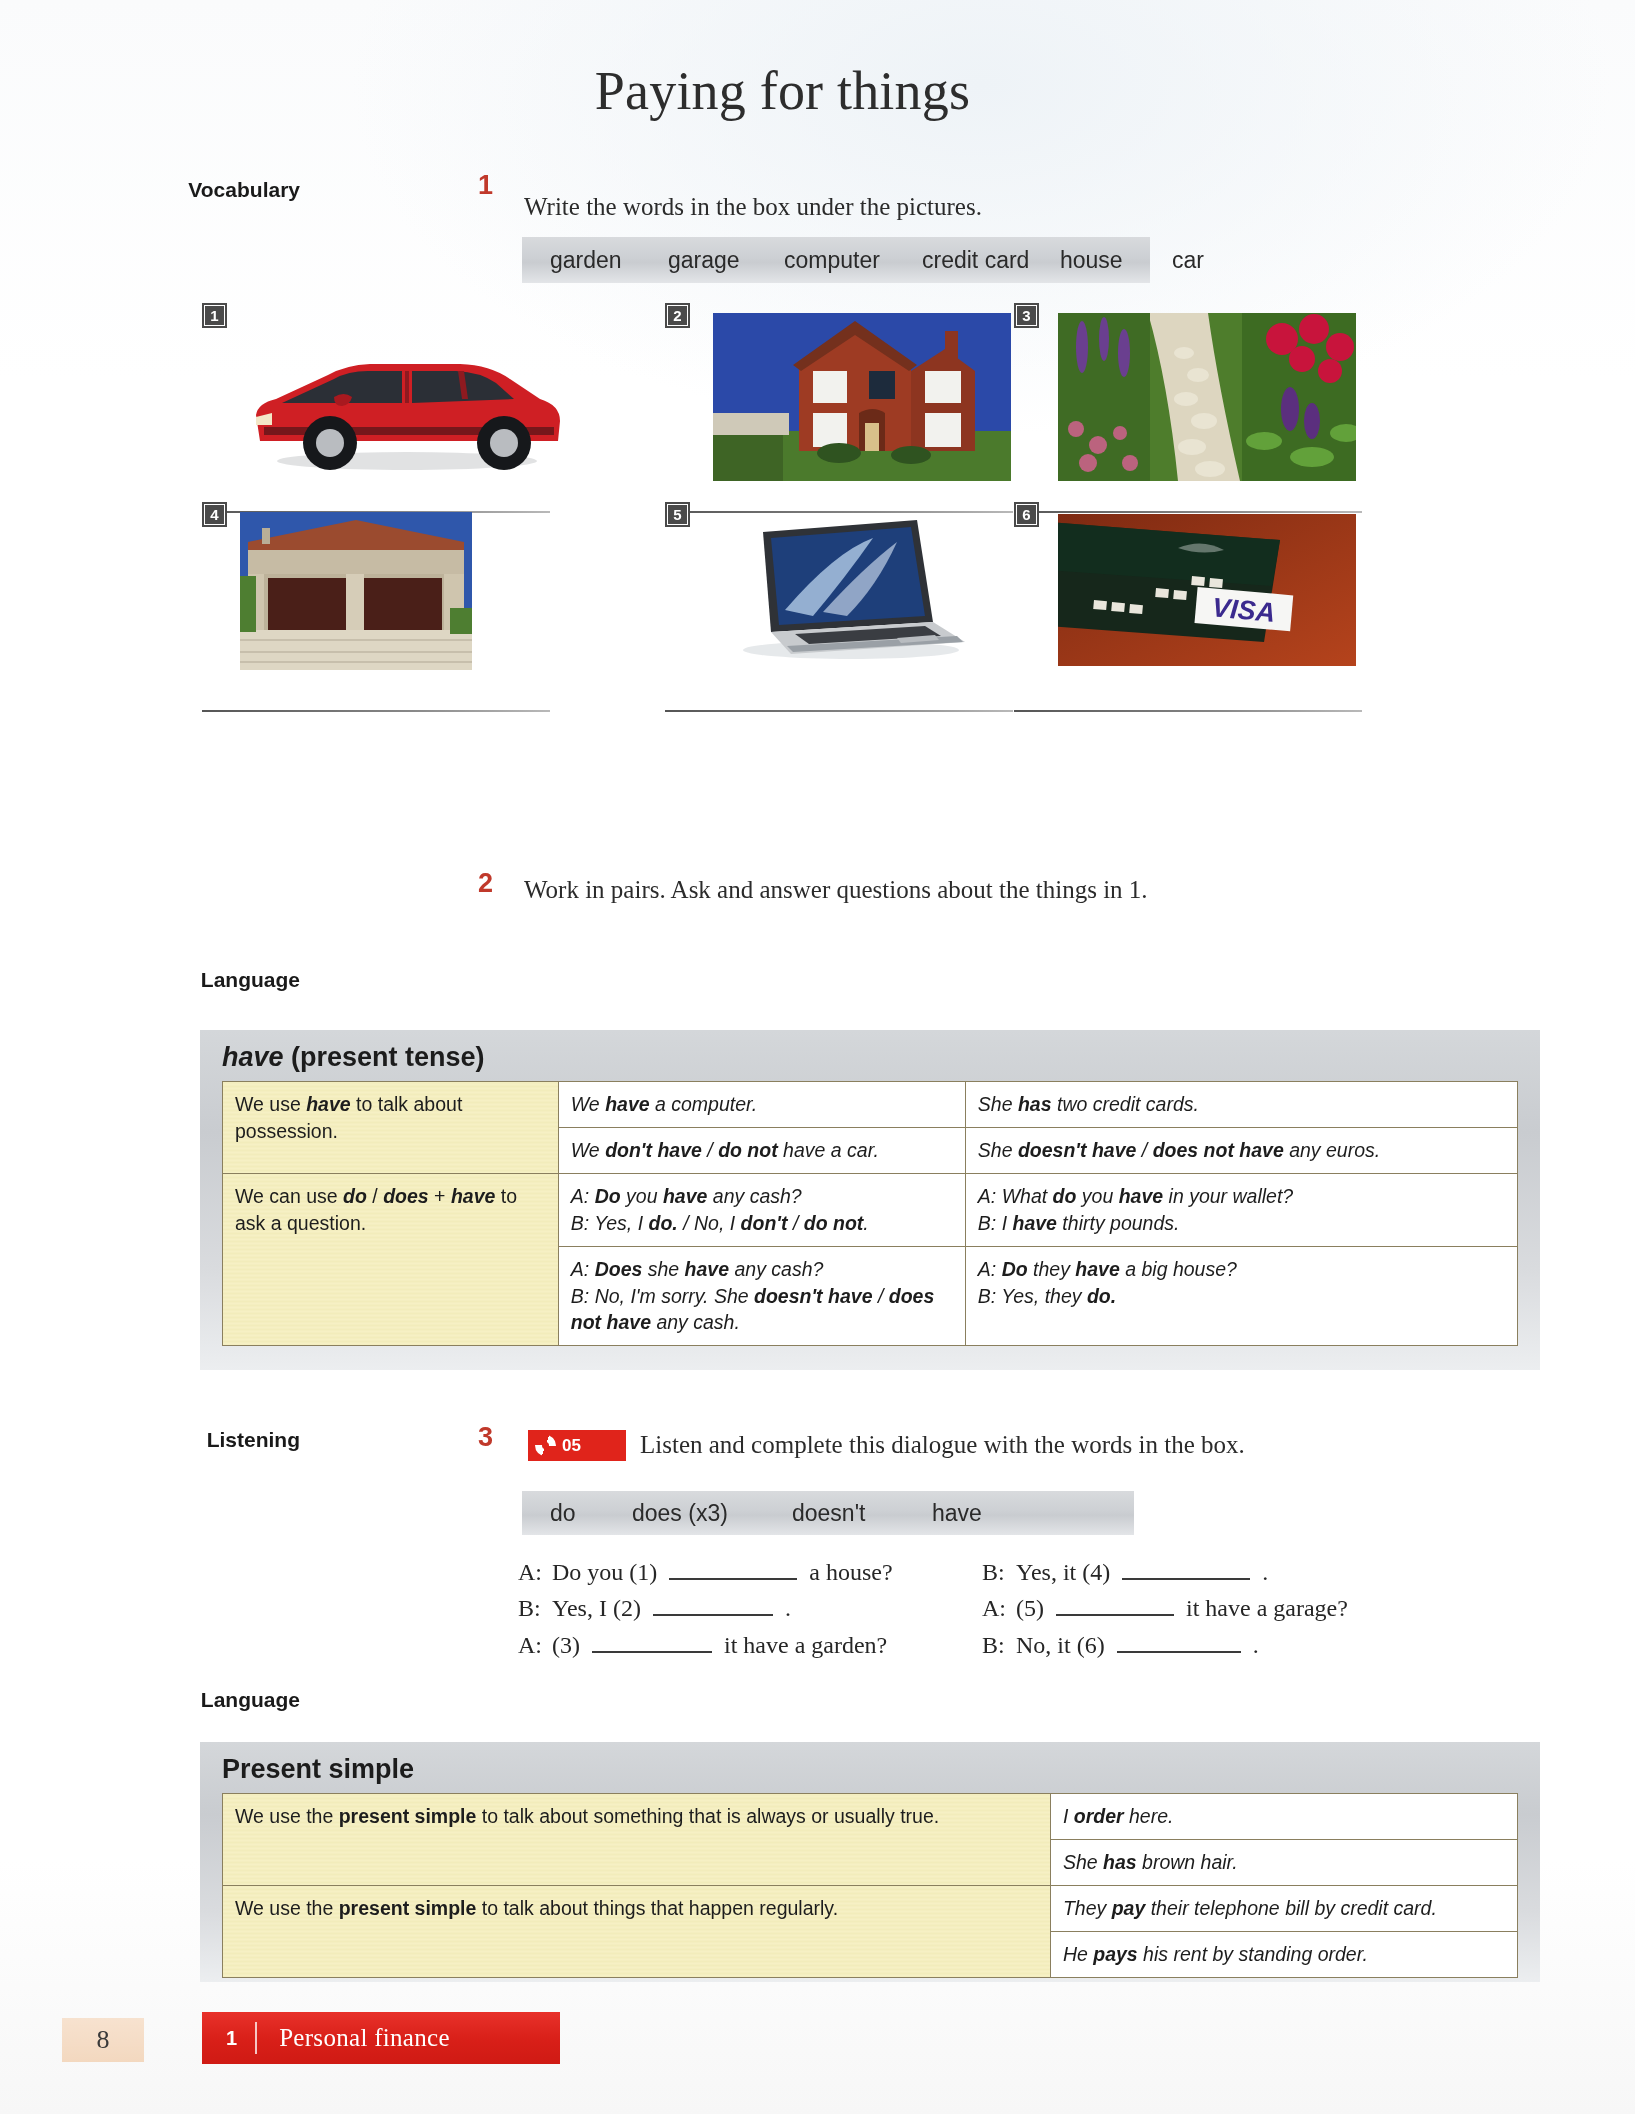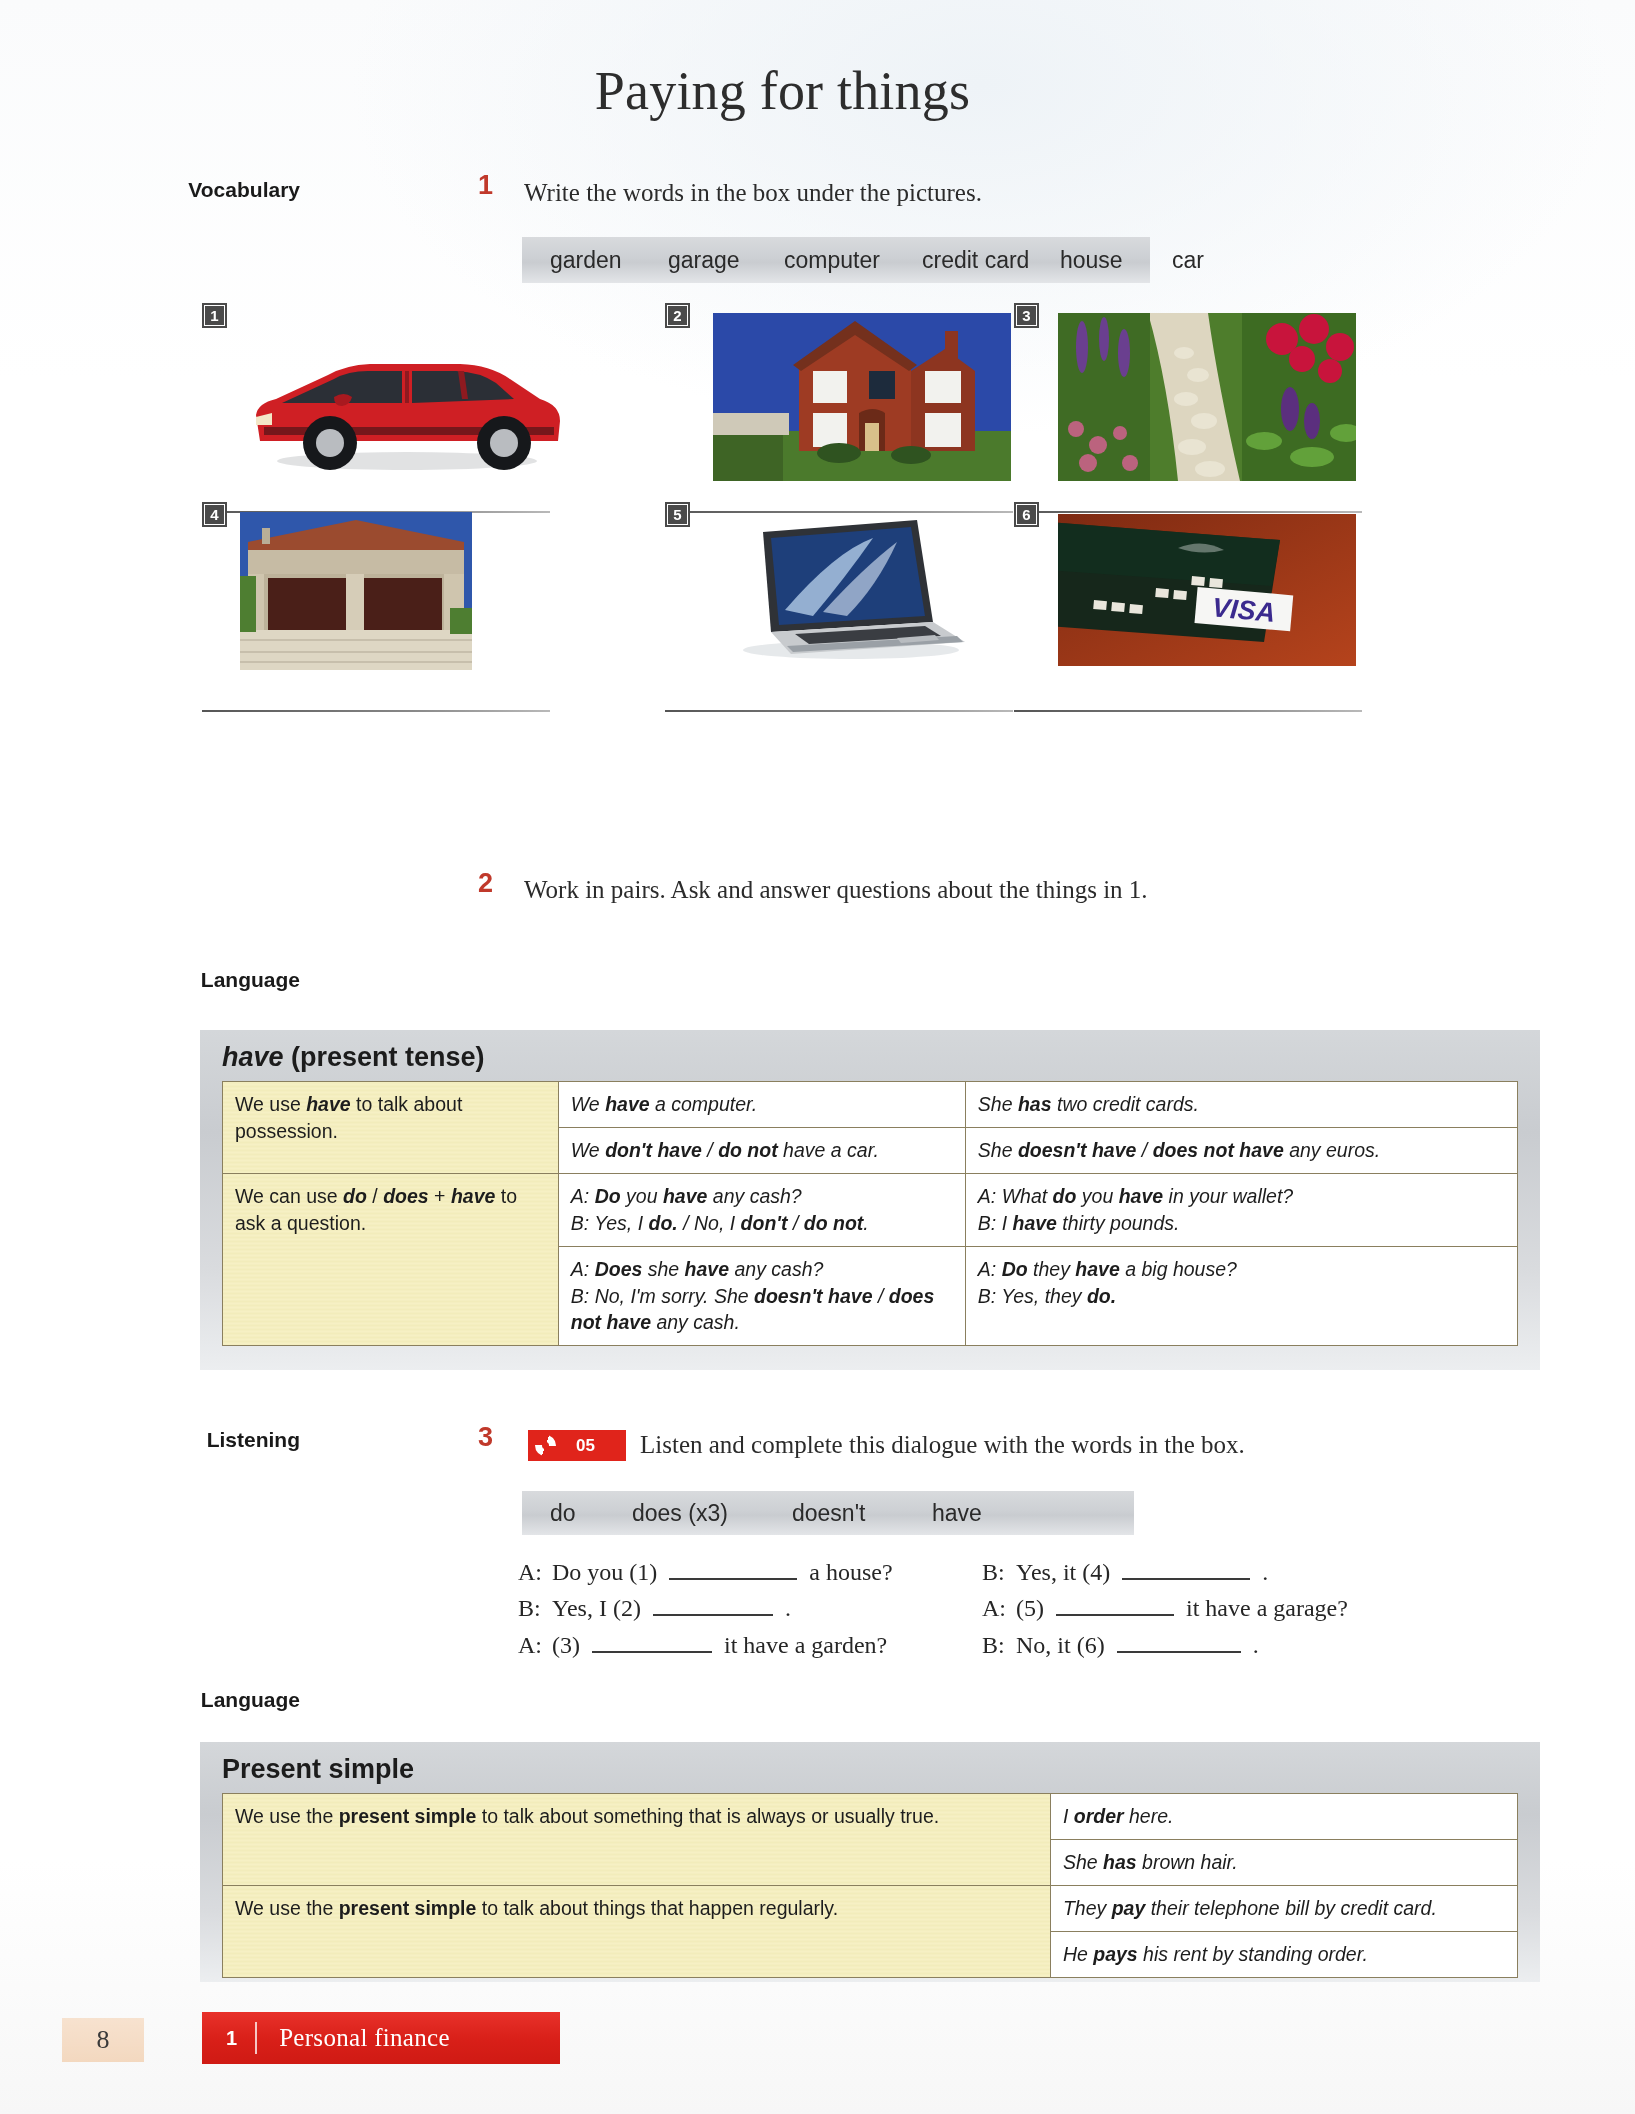--- a/index.html
+++ b/index.html
@@ -115,21 +115,21 @@
         0deg,#f6f0c4 0px,#f6f0c4 2px,#f2ecbb 2px,#f2ecbb 4px);
   }
   .gtable td.ex { font-style:italic; background:#ffffff; }
   .gtable td.ex b, .gtable td.expl b { font-weight:bold; }
   .gtable td.expl i { font-style:italic; font-weight:bold; }
 
   
   .audio-badge {
     position:absolute;
     background:#e0241b;
-    display:flex; align-items:center; gap:20px;
+    display:flex; align-items:center; gap:6px;
     padding:3px 10px 3px 7px;
     box-sizing:border-box;
   }
   .audio-badge .disc {
     width:21px; height:21px; border-radius:50%;
     background:
       conic-gradient(from 20deg,#ffffff 0deg 70deg,#e0241b 70deg 180deg,#ffffff 180deg 250deg,#e0241b 250deg 360deg);
     position:relative;
   }
   .audio-badge .disc::after {
@@ -187,21 +187,21 @@
 <body>
 
 <div class="page">
 
   <div class="title">
     <span>Paying for things</span>
   </div>
 
   <div class="rail-label" style="left:60px; top:178px;">Vocabulary</div>
   <div class="ex-num" style="left:478px; top:170px;">1</div>
-  <div class="ex-text" style="left:524px; top:176px;">Write the words in the box under the pictures.</div>
+  <div class="ex-text" style="left:524px; top:190px;">Write the words in the box under the pictures.</div>
 
   <div class="wordbank" id="wb1" style="left: 522px; top: 237px; width: 628px; height: 46px; position: absolute;">
       <span class="w" style="position: absolute; left: 28px;">garden</span>
       <span class="w" style="position: absolute; left: 146px;">garage</span>
       <span class="w" style="position: absolute; left: 262px;">computer</span>
       <span class="w" style="position: absolute; left: 400px;">credit card</span>
       <span class="w" style="position: absolute; left: 538px;">house</span>
       <span class="w" style="position: absolute; left: 650px;">car</span>
     </div>
 

